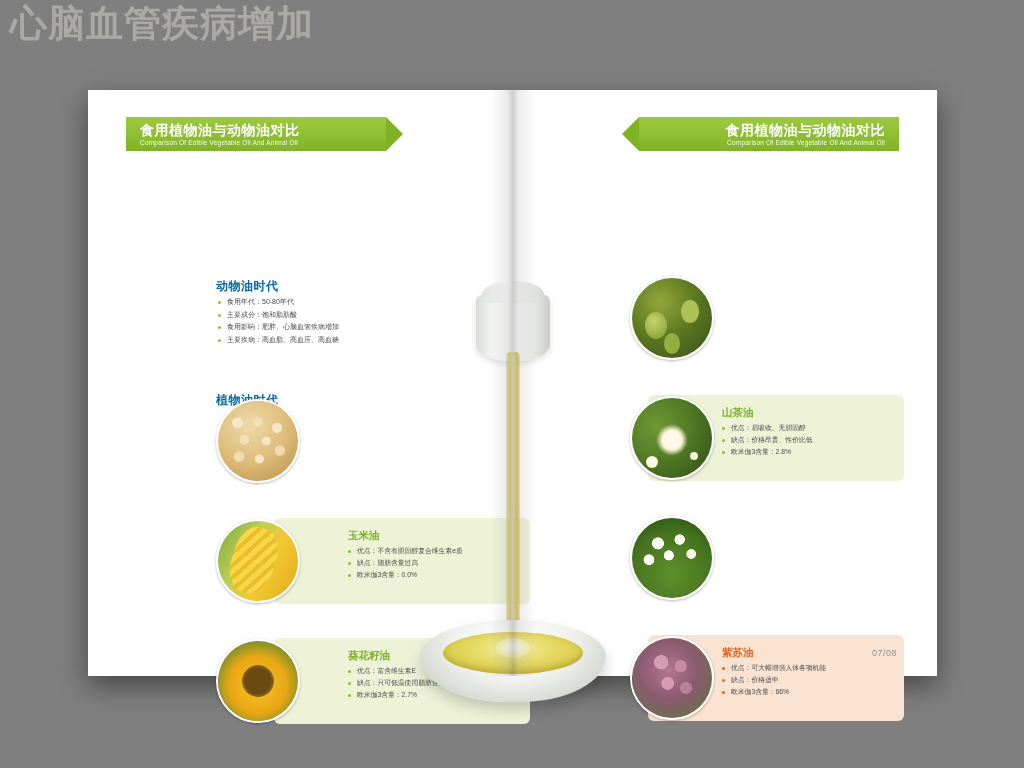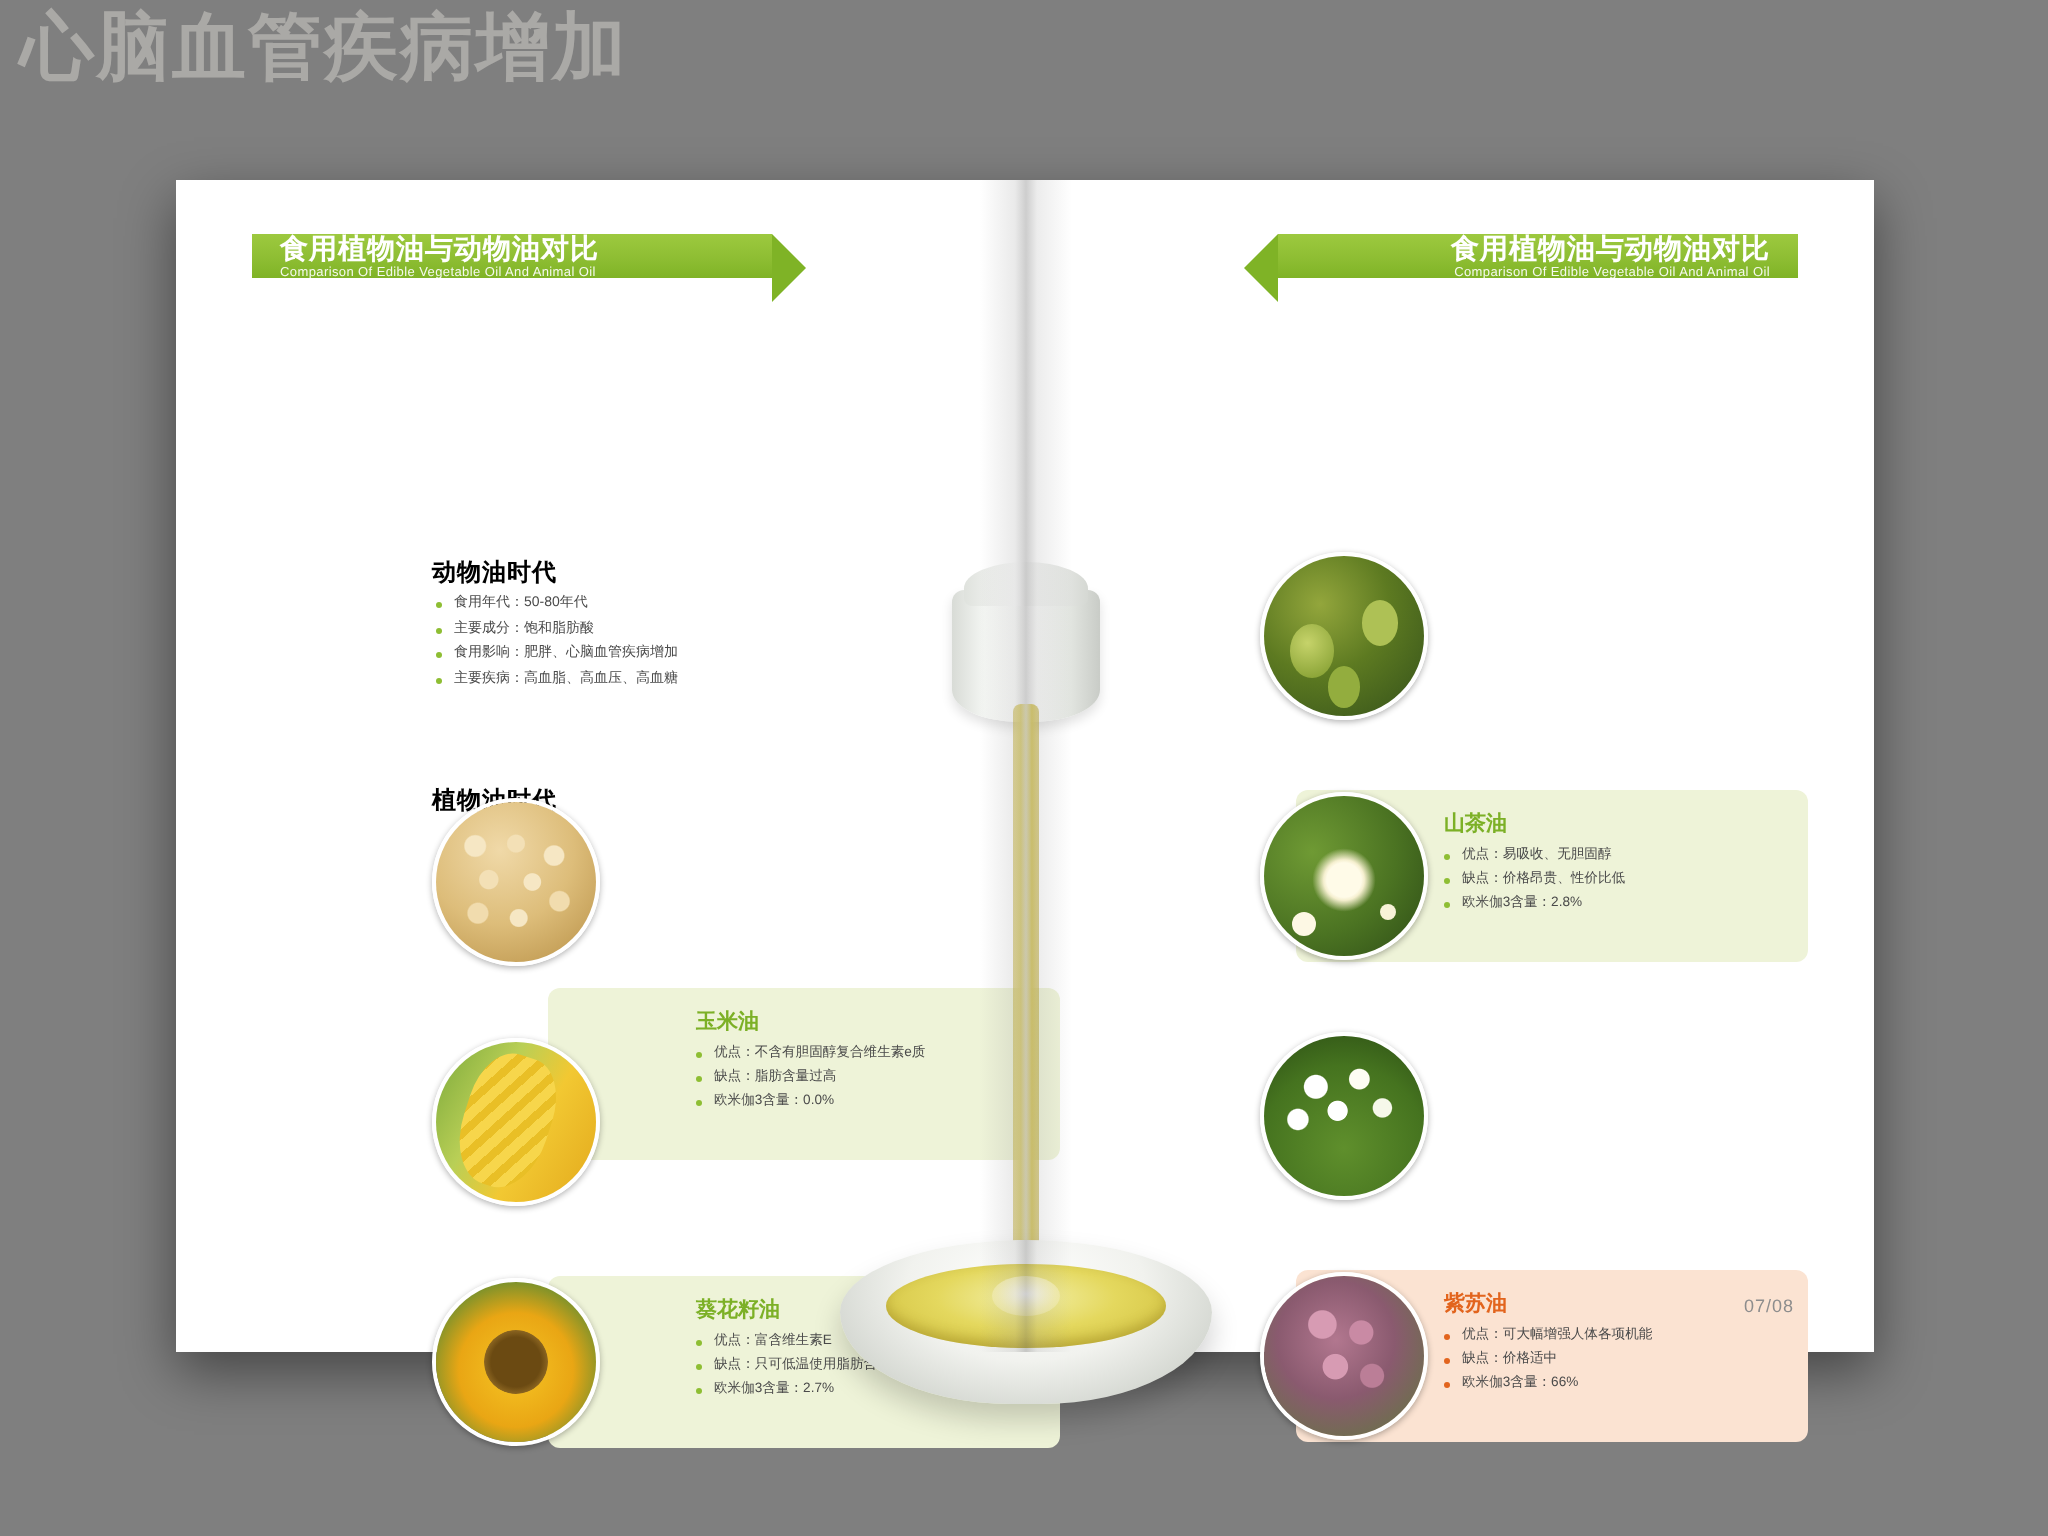--- a/index.html
+++ b/index.html
@@ -40,21 +40,21 @@
       rgba(255,255,255,0) 0%,
       rgba(150,150,150,.20) 38%,
       rgba(110,110,110,.34) 50%,
       rgba(150,150,150,.18) 62%,
       rgba(255,255,255,0) 100%);
     pointer-events: none; z-index: 6;
   }
 
   
   .banner {
-    position: absolute; top: 27px; height: 22px;
+    position: absolute; top: 27px; height: 34px;
     background: linear-gradient(to bottom, #9dc93f 0%, #8ebe33 55%, #7fb326 100%);
     display: flex; flex-direction: column; justify-content: center;
     color: #fff;
   }
   .banner-left  { left: 38px; width: 260px; padding-left: 14px; }
   .banner-right { right: 38px; width: 260px; padding-right: 14px; text-align: right; align-items: flex-end;}
   .banner-left:after {
     content: ""; position: absolute; right: -17px; top: 0;
     border-top: 17px solid transparent; border-bottom: 17px solid transparent;
     border-left: 17px solid #7fb326;
@@ -62,21 +62,21 @@
   .banner-right:before {
     content: ""; position: absolute; left: -17px; top: 0;
     border-top: 17px solid transparent; border-bottom: 17px solid transparent;
     border-right: 17px solid #7fb326;
   }
   .banner .t-cn { font-size: 14px; font-weight: bold; line-height: 16px; letter-spacing: .5px;}
   .banner .t-en { font-size: 6.5px; line-height: 9px; opacity: .92; letter-spacing: .2px;}
 
   
   .sec-title {
-    position: absolute; font-size: 12px; font-weight: bold; color: #000000;
+    position: absolute; font-size: 12px; font-weight: bold; color: #0369a1;
     letter-spacing: .5px;
   }
   .sec-title.animal { left: 128px; top: 188px; }
   .sec-title.veg    { left: 128px; top: 302px; }
 
   .bullets { position: absolute; font-size: 7px; line-height: 12.5px; color: #4a4a4a; }
   .bullets li { list-style: none; position: relative; padding-left: 9px; white-space: nowrap;}
   .bullets li:before {
     content: ""; position: absolute; left: 0; top: 5px;
     width: 3px; height: 3px; background: #8ebe33; border-radius: 50%;
@@ -249,21 +249,21 @@
       <li>食用影响：肥胖、心脑血管疾病增加</li>
       <li>主要疾病：高血脂、高血压、高血糖</li>
     </ul>
 
     <div class="sec-title veg">植物油时代</div>
 
     <div class="thumb" style="left:128px; top:309px">
       <div class="thumb-inner ph-soy"></div>
     </div>
 
-    <div class="card green left" style="top:404px">
+    <div class="card green left" style="top:428px">
       <div class="card-body">
         <div class="item-name name-green">玉米油</div>
         <ul class="item-lines">
           <li>优点：不含有胆固醇复合维生素e质</li>
           <li>缺点：脂肪含量过高</li>
           <li>欧米伽3含量：0.0%</li>
         </ul>
       </div>
     </div>
     <div class="thumb" style="left:128px; top:429px">

